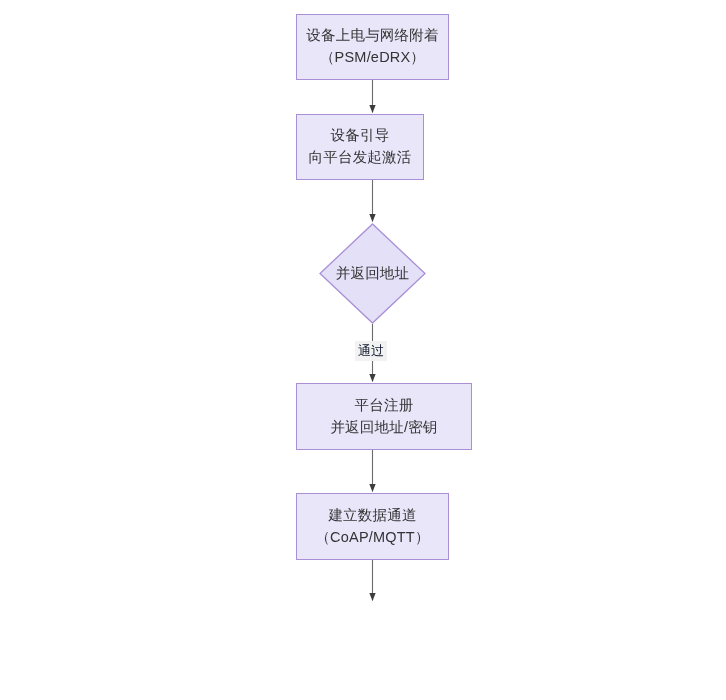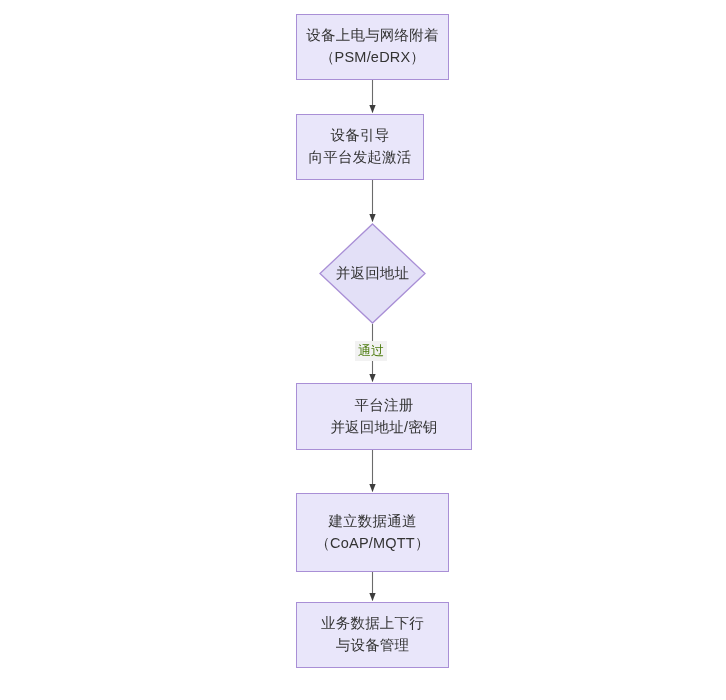--- a/index.html
+++ b/index.html
@@ -60,21 +60,21 @@
   .diamond-text {
     position: relative;
     z-index: 2;
     color: #333333;
     font-size: 14.5px;
     line-height: 1.5;
   }
   .edge-label {
     position: absolute;
     font-size: 13px;
-    color: #4d7c0f;
+    color: #0f172a;
     background: #f2f2f2;
     padding: 1px 3px;
     line-height: 1.35;
     white-space: nowrap;
   }
 </style>
 </head>
 <body>
 
 <div id="flowchart-canvas">
@@ -114,23 +114,19 @@
     <div class="diamond-text">并返回地址</div>
   </div>
 
   <div class="edge-label" style="left:355px; top:341px;">通过</div>
 
   <div class="node process" style="left:296px; top:383px; width:176px; height:67px;">
     <div class="label-inner">平台注册
 并返回地址/密钥</div>
   </div>
 
-  <div class="node process" style="left:296px; top:493px; width:153px; height:79px;">
+  <div class="node process" style="left:296px; top:493px; width:153px; height:67px;">
     <div class="label-inner">建立数据通道
 （CoAP/MQTT）</div>
   </div>
 
-  <div class="node process" style="left:296px; top:602px; width:153px; height:66px;">
-    <div class="label-inner">业务数据上下行
-与设备管理</div>
-  </div>
 
 </div>
 
 </body></html>

